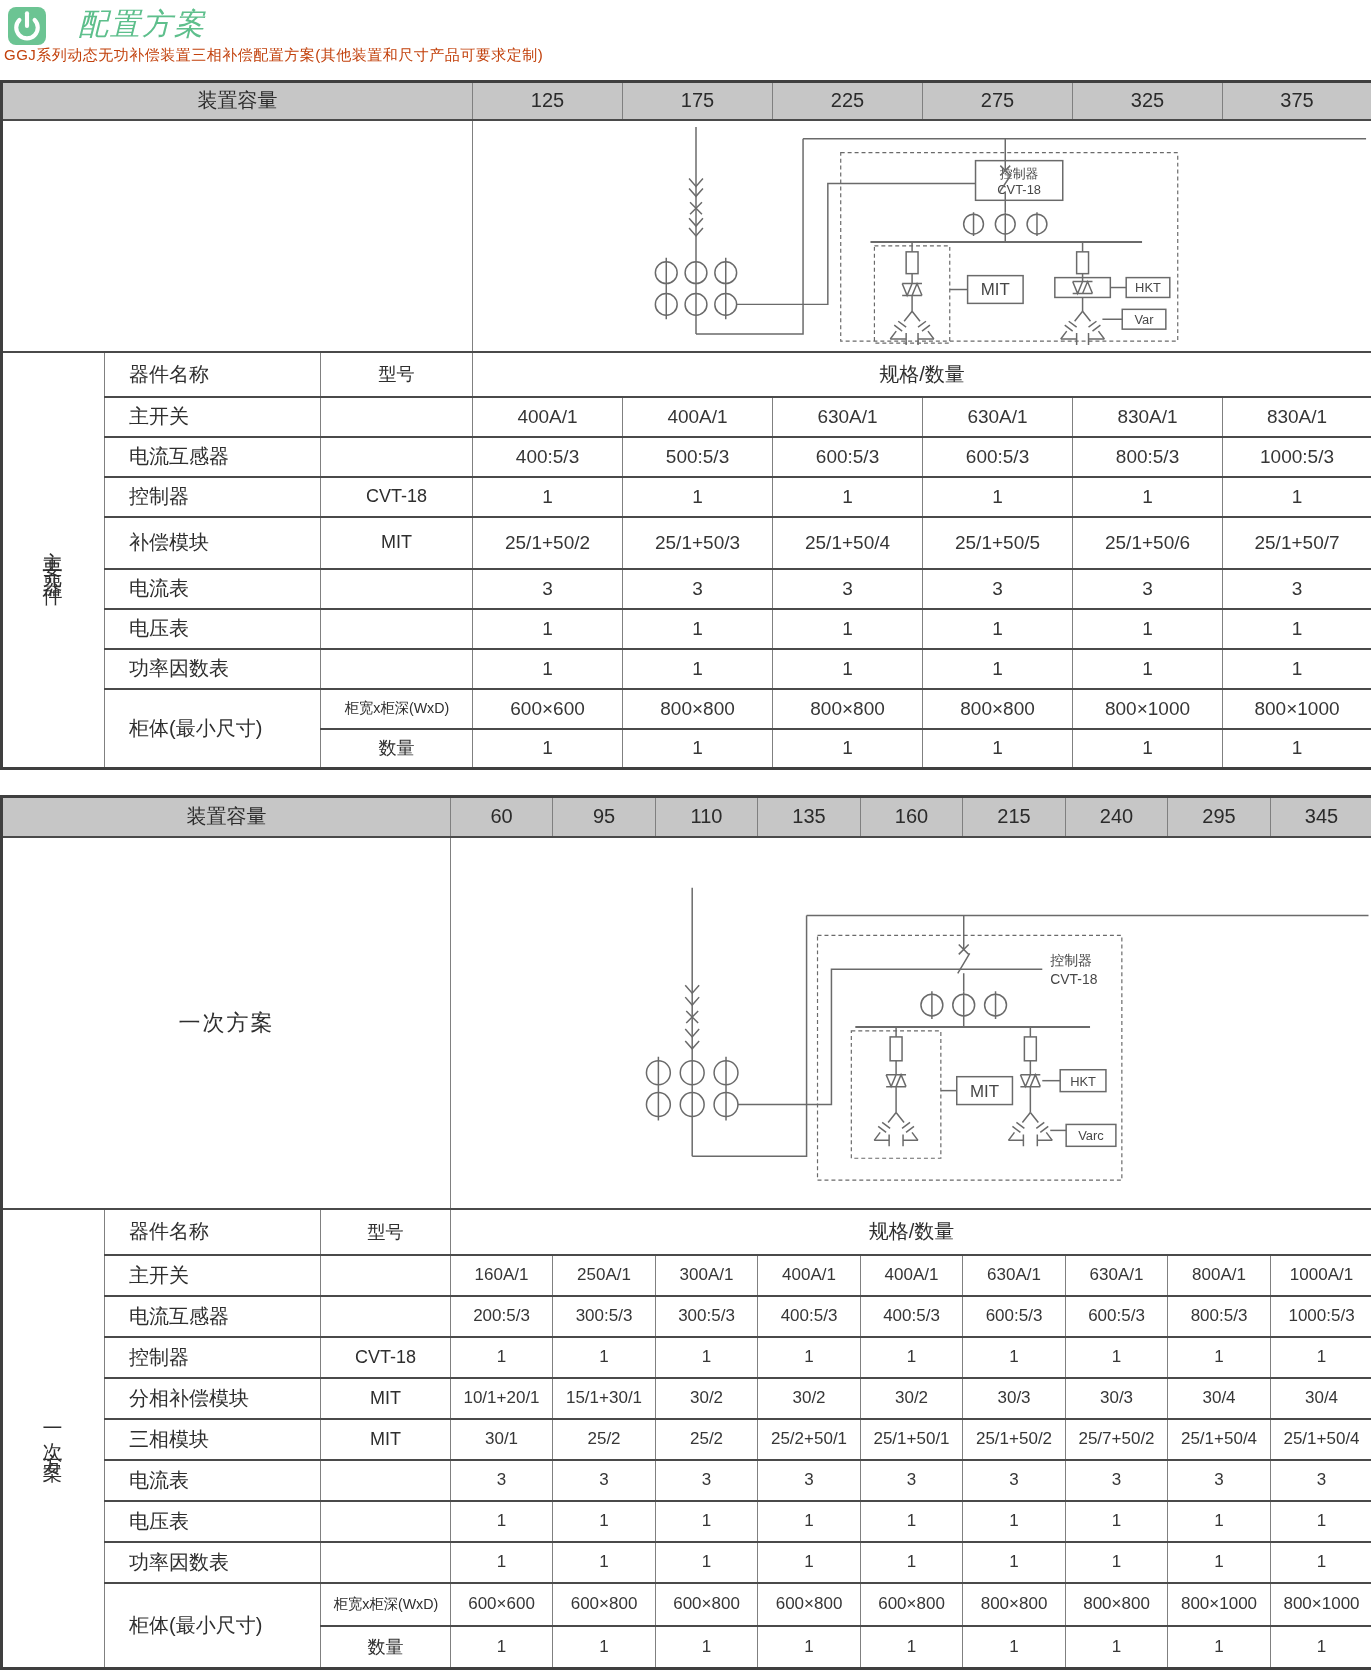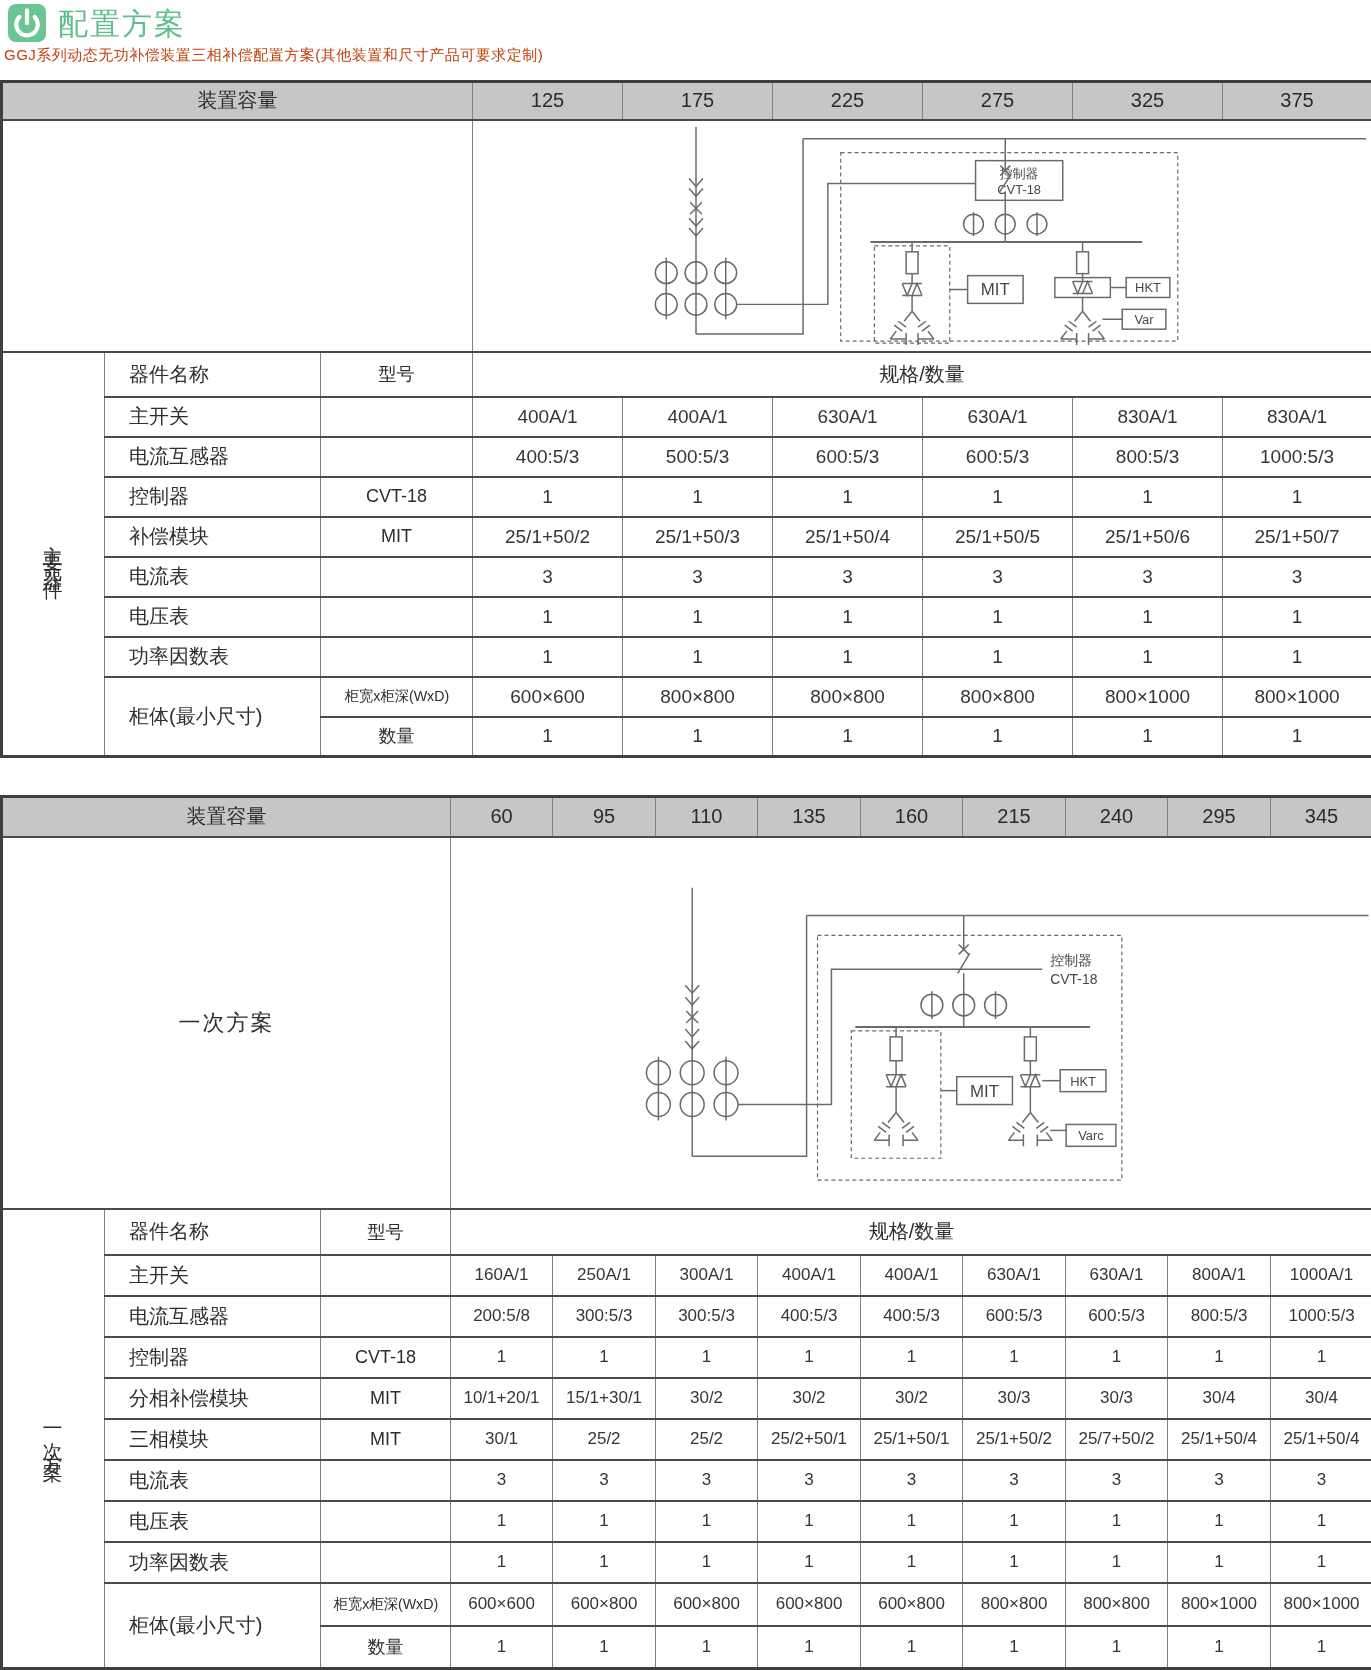--- a/index.html
+++ b/index.html
@@ -1,19 +1,19 @@
 <!DOCTYPE html>
 <html><head>
 <meta charset="utf-8">
 <style>
   html,body{margin:0;padding:0;background:#fff;}
   #page{position:relative;width:1371px;height:1670px;background:#fff;overflow:hidden;
         font-family:"Liberation Sans","DejaVu Sans",sans-serif;color:#2e2e2e;}
   
-  .hdr{position:absolute;left:8px;top:4px;display:flex;align-items:flex-start;gap:12px;}
+  .hdr{position:absolute;left:8px;top:4px;display:flex;align-items:flex-end;gap:32px;font-style:italic;}
   .hdr .ttl{font-size:30px;color:#5ebf8c;letter-spacing:2px;}
   .picon{width:38px;height:38px;border-radius:8px;background:#6cc493;display:block;}
   .intro{position:absolute;left:4px;font-size:15px;color:#c2410c;letter-spacing:0.5px;text-align:center;}
   #intro1{top:46px;}
   #intro2{top:758px;}
   
   table.cfg{border-collapse:collapse;table-layout:fixed;position:absolute;left:0;
             border:3px solid #3f3f3f;background:#fff;}
   #t1{top:80px;width:1371px;}
   #t2{top:795px;width:1371px;}
@@ -184,21 +184,21 @@
     <tr style="height:40px">
       <td class="nm">控制器</td>
       <td class="md">CVT-18</td>
     <td class="val">1</td>
           <td class="val">1</td>
           <td class="val">1</td>
           <td class="val">1</td>
           <td class="val">1</td>
           <td class="val">1</td>
         </tr>
-    <tr style="height:40px">
+    <tr style="height:52px">
       <td class="nm">补偿模块</td>
       <td class="md">MIT</td>
     <td class="val">25/1+50/2</td>
           <td class="val">25/1+50/3</td>
           <td class="val">25/1+50/4</td>
           <td class="val">25/1+50/5</td>
           <td class="val">25/1+50/6</td>
           <td class="val">25/1+50/7</td>
         </tr>
     <tr style="height:40px">
@@ -373,21 +373,21 @@
           <td class="val">400A/1</td>
           <td class="val">400A/1</td>
           <td class="val">630A/1</td>
           <td class="val">630A/1</td>
           <td class="val">800A/1</td>
           <td class="val">1000A/1</td>
         </tr>
     <tr style="height:41px">
       <td class="nm">电流互感器</td>
       <td class="md"></td>
-    <td class="val">200:5/8</td>
+    <td class="val">200:5/3</td>
           <td class="val">300:5/3</td>
           <td class="val">300:5/3</td>
           <td class="val">400:5/3</td>
           <td class="val">400:5/3</td>
           <td class="val">600:5/3</td>
           <td class="val">600:5/3</td>
           <td class="val">800:5/3</td>
           <td class="val">1000:5/3</td>
         </tr>
     <tr style="height:41px">

